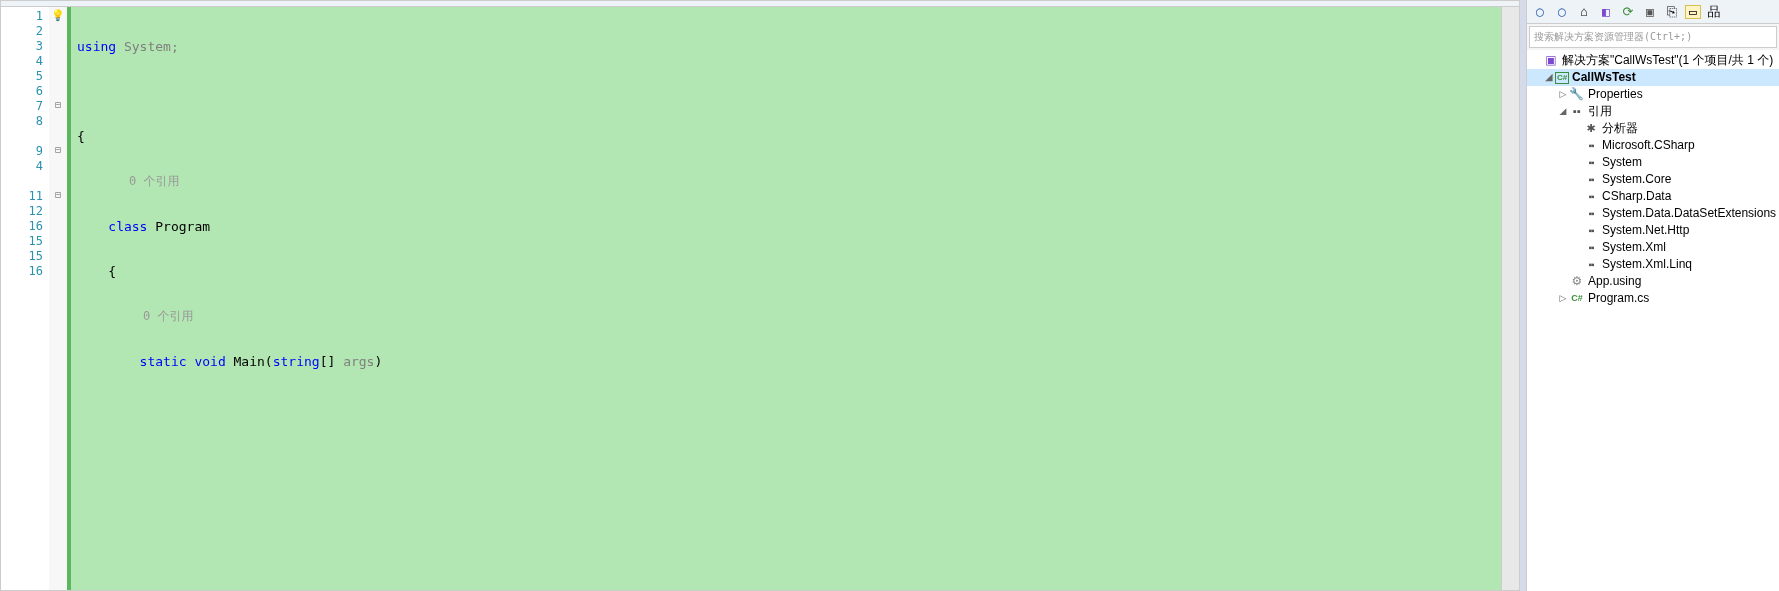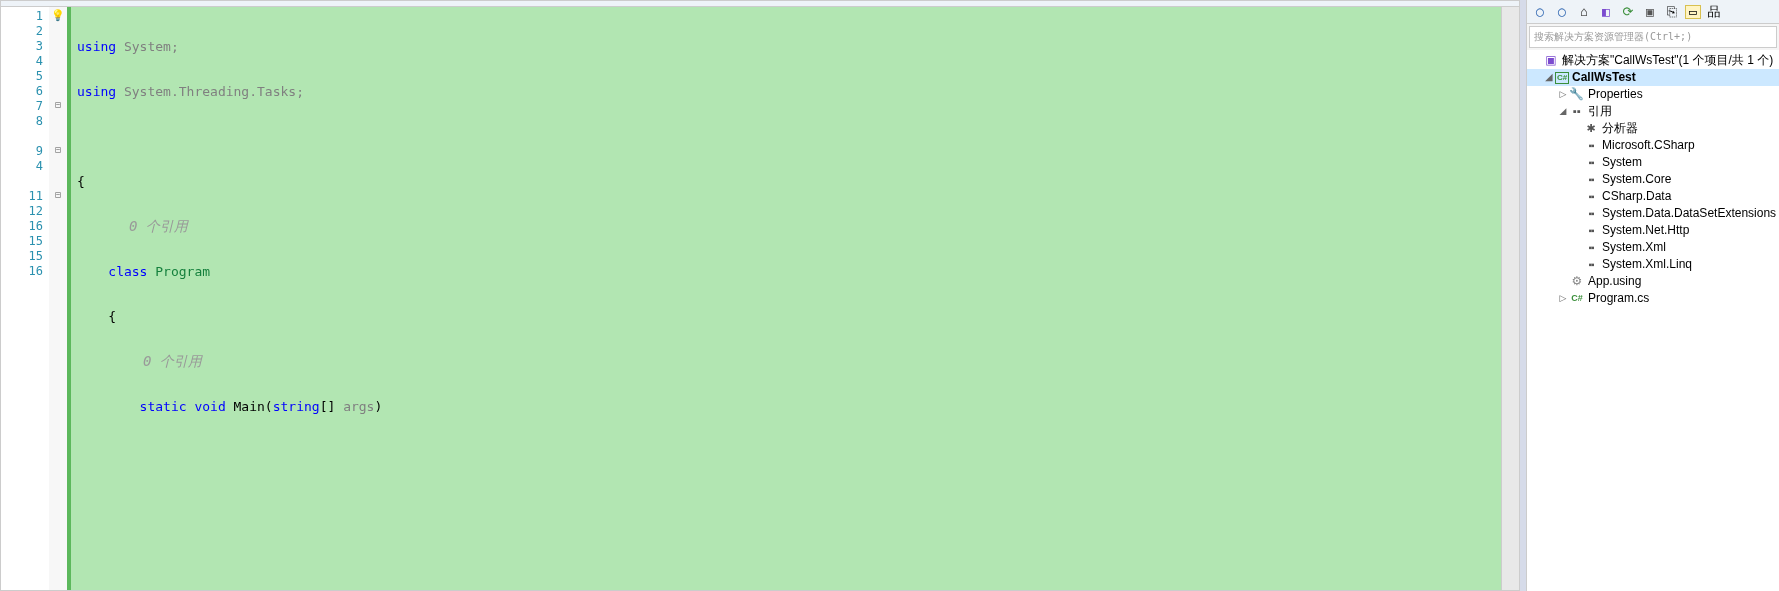--- a/index.html
+++ b/index.html
@@ -62,27 +62,26 @@
     .code-lines {
       flex: 1;
       padding-top: 2px;
       font-size: 13px;
       line-height: 15px;
       white-space: pre;
       color: #000;
     }
     .line { height: 15px; padding-left: 6px; }
     .kw { color: #0000ff; }
-    .type { color: #15803d; }
+    .type { color: #000000; }
     .gray { color: #808080; }
     .codelens {
       color: #999;
-      font-size: 14px;
+      font-size: 12px;
       padding-left: 58px;
-      font-style: italic;
     }
     .codelens2 { padding-left: 72px; }
     .vscroll {
       width: 18px;
       background: #e8e8e8;
       border-left: 1px solid #ccc;
     }
     
     
     .splitter {
@@ -216,21 +215,20 @@
       <div class="indicator">&nbsp;</div>
       <div class="indicator">&nbsp;</div>
       <div class="indicator fold">⊟</div>
       <div class="indicator">&nbsp;</div>
       <div class="indicator">&nbsp;</div>
       <div class="indicator fold">⊟</div>
     </div>
     <div class="change-bar"></div>
     <div class="code-lines">
       <div class="line"><span class="kw">using</span><span class="gray"> System;</span></div>
-      <div class="line"><span class="kw">using</span><span class="gray"> System.Threading.Tasks;</span></div>
       <div class="line">&nbsp;</div>
       <div class="line">{</div>
       <div class="line codelens">0 个引用</div>
       <div class="line"><span class="kw">    class </span><span class="type">Program</span></div>
       <div class="line">    {</div>
       <div class="line codelens codelens2">0 个引用</div>
       <div class="line"><span class="kw">        static void </span><span>Main</span><span>(</span><span class="kw">string</span><span>[] </span><span class="gray">args</span><span>)</span></div>
       
       
       

